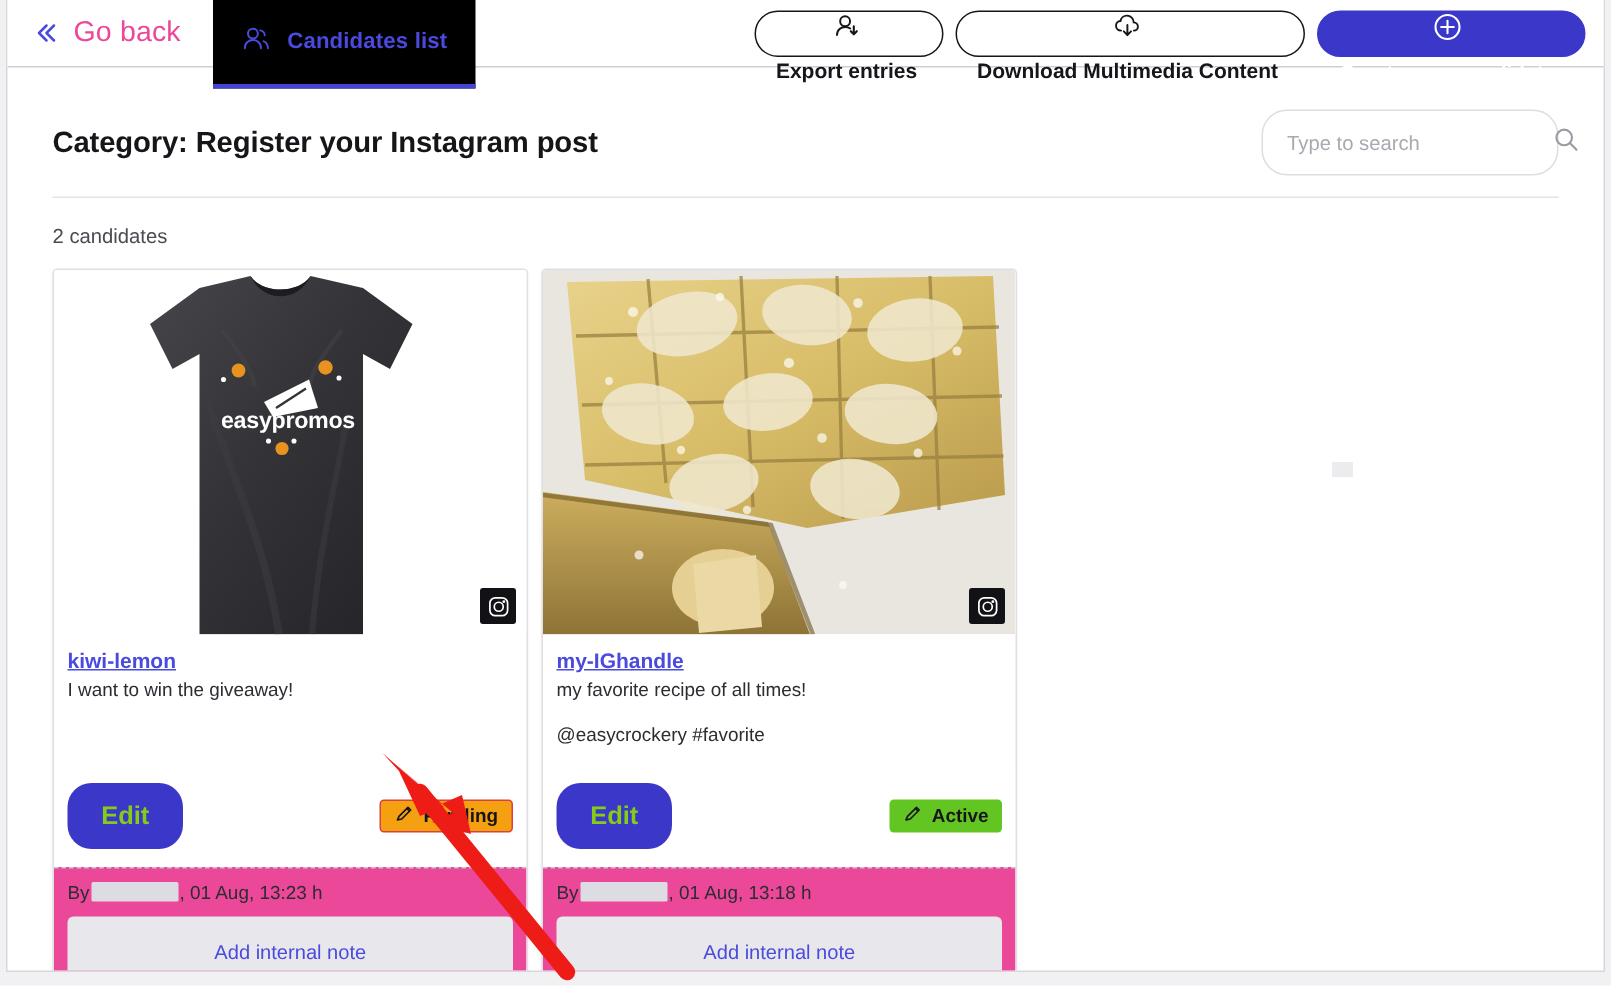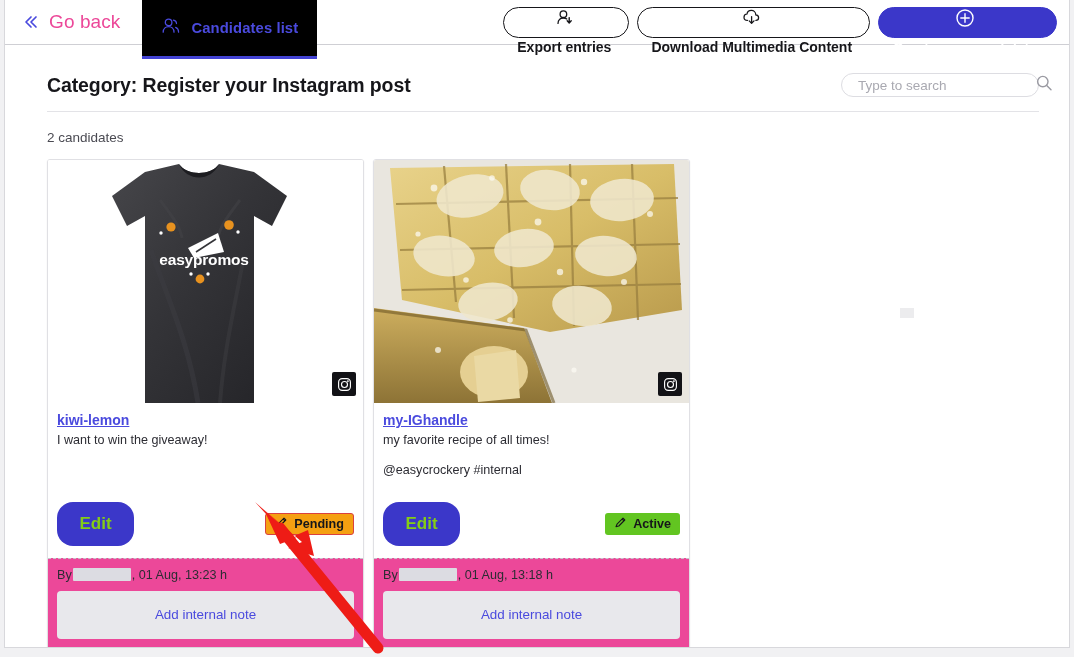--- a/index.html
+++ b/index.html
@@ -107,42 +107,41 @@
     color: #ffffff;
     padding: 0 19px 0 14px;
   }
 
   
   .content {
     flex: 1;
     padding: 0 30px;
     position: relative;
     overflow: hidden;
-    margin-left: 12px;
   }
 
   .title-row {
     display: flex;
     align-items: center;
     justify-content: space-between;
     padding-top: 28px;
     padding-bottom: 14px;
     border-bottom: 1px solid #e3e3e7;
   }
 
   .page-title {
     font-size: 19.5px;
     font-weight: bold;
     color: #16161a;
     letter-spacing: -.1px;
   }
 
   .search-box {
     width: 198px;
-    height: 24px;
+    height: 44px;
     border: 1px solid #dddde2;
     border-radius: 17px;
     display: flex;
     align-items: center;
     padding: 0 12px 0 16px;
     background: #fff;
   }
   .search-input {
     flex: 1;
     border: none;
@@ -529,21 +528,21 @@
               <rect x="1.6" y="1.6" width="11.8" height="11.8" rx="3.6" fill="none" stroke="#ffffff" stroke-width="1.15"></rect>
               <circle cx="7.5" cy="7.5" r="3" fill="none" stroke="#ffffff" stroke-width="1.15"></circle>
               <circle cx="10.9" cy="4.1" r=".95" fill="#ffffff"></circle>
             </svg>
           </div>
         </div>
 
         <div class="card-body">
           <div class="handle">my-IGhandle</div>
           <div class="desc">my favorite recipe of all times!</div>
-          <div class="desc2">@easycrockery #internal</div>
+          <div class="desc2">@easycrockery #favorite</div>
 
           <div class="card-actions">
             <button class="edit-btn">Edit</button>
             <div class="status-badge status-active">
               <span>
                 <svg width="13" height="13" viewBox="0 0 13 13">
                   <path d="M2 10.6 L3 8.2 L9 2.2 L10.8 4 L4.8 10 Z" fill="none" stroke="#16161a" stroke-width="1.1" stroke-linejoin="round"></path>
                   <path d="M8.2 3 L10 4.8" stroke="#16161a" stroke-width="1.1"></path>
                 </svg>
               </span>

